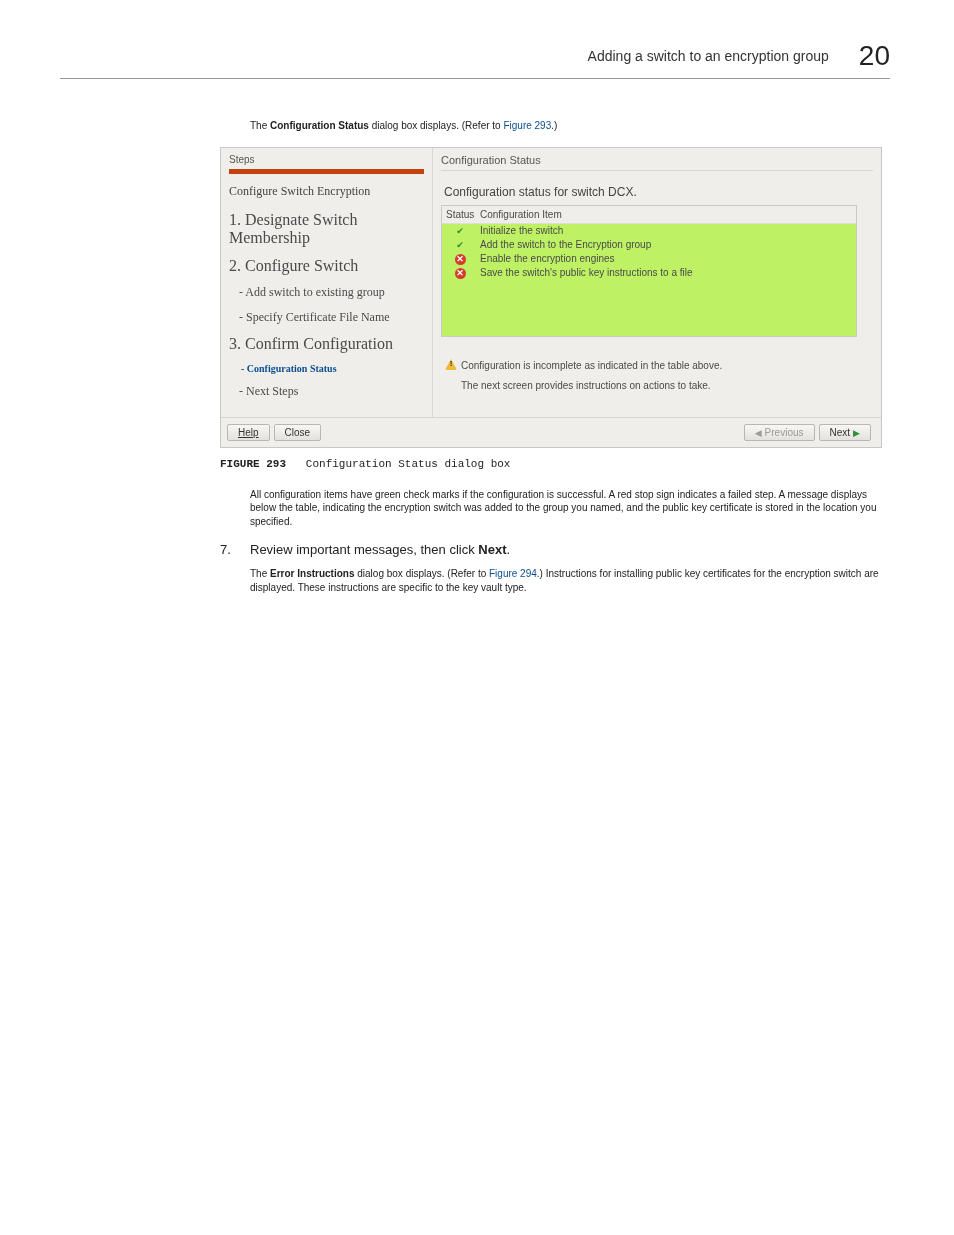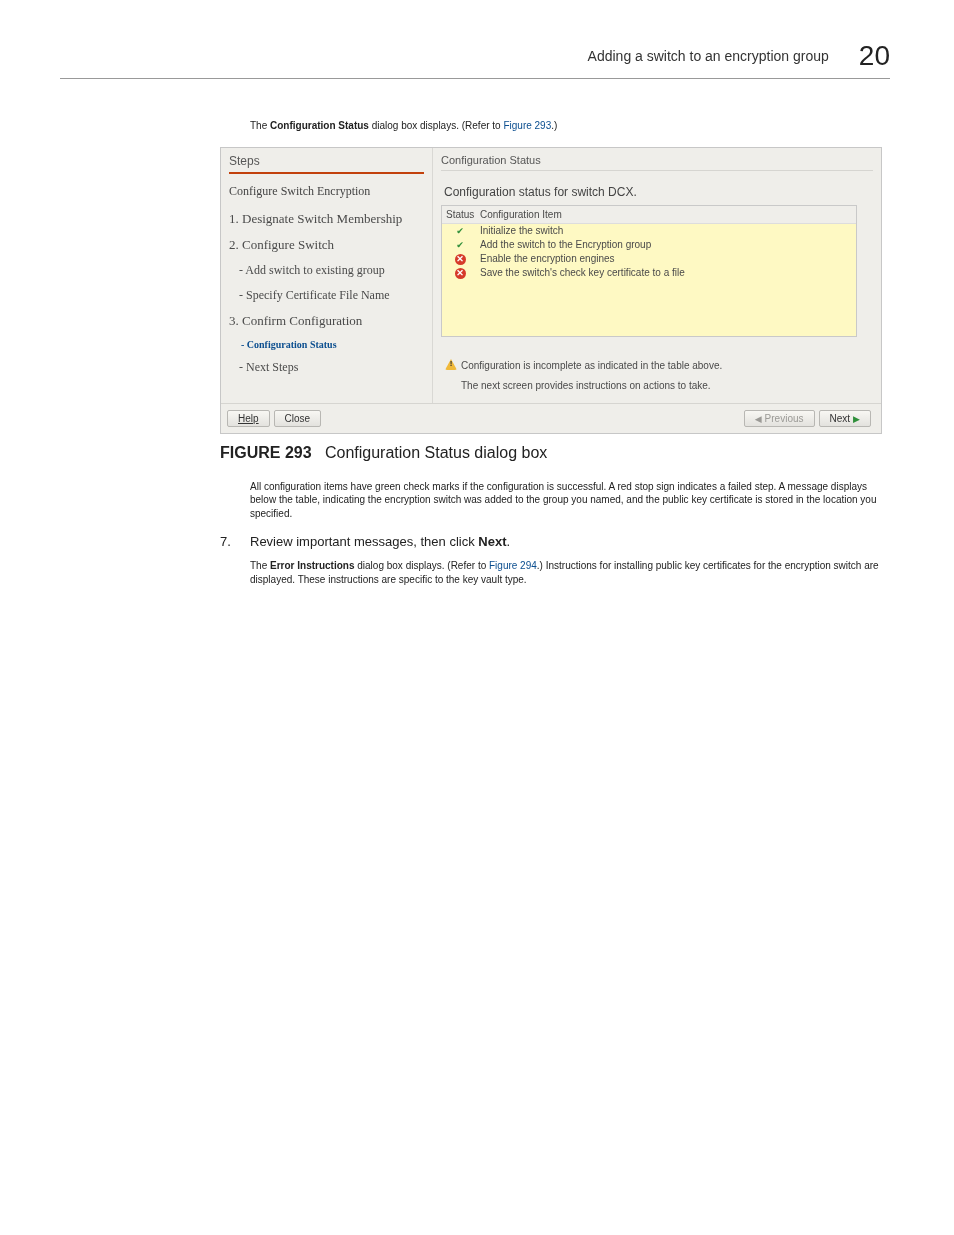--- a/index.html
+++ b/index.html
@@ -56,35 +56,35 @@
   .dialog-body {
     display: flex;
   }
   .steps-col {
     width: 195px;
     border-right: 1px solid #d9d8d4;
     background: #efeeea;
     padding: 6px 8px 8px 8px;
   }
   .steps-col .col-title {
-    font-size: 12px;
+    font-size: 10px;
     color: #565656;
-    border-bottom: 2px solid #c2410c;
+    border-bottom: 5px solid #c2410c;
     padding-bottom: 4px;
     margin-bottom: 10px;
   }
   .steps-col .step-heading {
     font-family: "Times New Roman", serif;
     font-size: 12px;
     margin: 2px 0 12px 0;
     color: #444;
   }
   .steps-col .step-item {
     font-family: "Times New Roman", serif;
-    font-size: 13px;
+    font-size: 16px;
     margin-bottom: 10px;
   }
   .steps-col .step-sub {
     font-family: "Times New Roman", serif;
     font-size: 12px;
     margin: 0 0 10px 10px;
   }
   .steps-col .step-current {
     font-family: "Times New Roman", serif;
     font-weight: bold;
@@ -102,21 +102,21 @@
     padding-bottom: 4px;
     margin-bottom: 14px;
   }
   .status-col .subtitle {
     font-size: 12px;
     margin: 4px 0 6px 3px;
     color: #444;
   }
   .status-table {
     border: 1px solid #c9c9c9;
-    background: #fef9c3;
+    background: #bef264;
     margin: 0 16px 6px 0;
     height: 130px;
   }
   .status-table-row {
     display: flex;
     gap: 6px;
     align-items: center;
     padding: 1px 4px;
     font-size: 10px;
     line-height: 1.1;
@@ -198,21 +198,22 @@
     display: inline-flex;
     align-items: flex-end;
     gap: 3px;
   }
   .dbtn.disabled { color: #9b9a96; }
   .arrow { font-size: 9px; }
 
   .figure-caption {
     margin-left: 160px;
     margin-bottom: 18px;
-    font-size: 16px;
+    font-size: 11px;
+    font-family: Liberation Mono, monospace;
   }
   ol.numbered {
     margin: 0 0 10px 160px;
     padding-left: 0;
     list-style: none;
   }
   ol.numbered > li {
     display: flex;
     gap: 14px;
     margin-bottom: 8px;
@@ -261,21 +262,21 @@
           <div class="status-table-row">
             <div class="stcol1"><span class="icon-check">✔</span></div>
             <div class="stcol2">Add the switch to the Encryption group</div>
           </div>
           <div class="status-table-row">
             <div class="stcol1"><span class="icon-fail">✕</span></div>
             <div class="stcol2">Enable the encryption engines</div>
           </div>
           <div class="status-table-row">
             <div class="stcol1"><span class="icon-fail">✕</span></div>
-            <div class="stcol2">Save the switch's check key certificate to a file</div>
+            <div class="stcol2">Save the switch's public key instructions to a file</div>
           </div>
         </div>
 
         <div class="warn-row">
           <span class="icon-warn"></span>
           <div class="warn-text">
             <div>Configuration is incomplete as indicated in the table above.</div>
             <div style="margin-top:6px">The next screen provides instructions on actions to take.</div>
           </div>
         </div>

